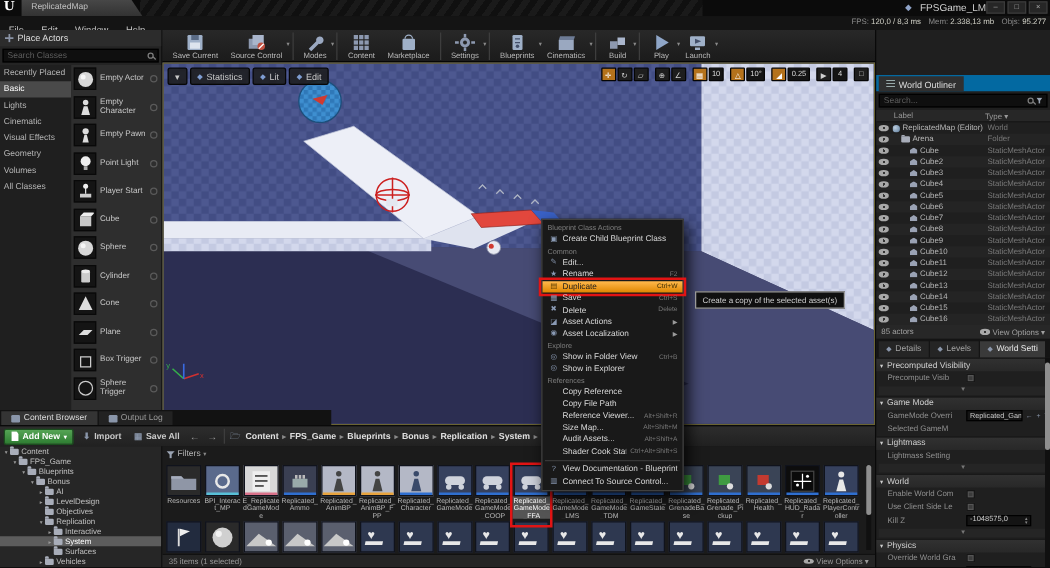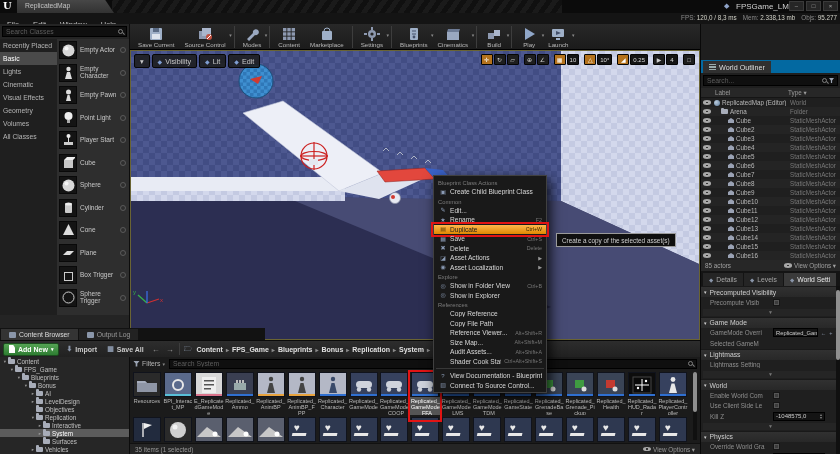--- a/index.html
+++ b/index.html
@@ -182,20 +182,24 @@
   </div>
 
   <div class="menubar"><span id="menu-items"><span class="menu-item">File</span><span class="menu-item">Edit</span><span class="menu-item">Window</span><span class="menu-item">Help</span></span></div>
   <div class="stats" id="stats">
       <span><span>FPS: </span><b>120,0 / 8,3 ms</b></span>
       <span><span>Mem: </span><b>2.338,13 mb</b></span>
       <span><span>Objs: </span><b>95.277</b></span>
     </div>
 
   <div class="left-panel">
+    <div class="pa-header">
+      <span class="pa-cross"></span>
+      <span>Place Actors</span>
+    </div>
     <div class="searchbox">
       <input readonly="" placeholder="Search Classes" style="">
       <span class="mag"></span>
     </div>
     <div class="pa-body">
       <div class="pa-cats" id="pa-cats">
           <div class="pa-cat">Recently Placed</div>
           <div class="pa-cat sel">Basic</div>
           <div class="pa-cat">Lights</div>
           <div class="pa-cat">Cinematic</div>
@@ -513,21 +517,21 @@
         <line x1="16" y1="252" x2="7" y2="244" stroke="#35b04a"></line>
         <line x1="16" y1="252" x2="16" y2="240" stroke="#3a6ae0"></line>
         <text x="29" y="251" font-size="6" fill="#d03030">x</text>
         <text x="2" y="243" font-size="6" fill="#35b04a">y</text>
       </g>
     </svg>
     <div class="vp-nav" id="vp-nav">
         <div class="vp-btn">▾</div>
         <div class="vp-btn">
           <span class="glyph">◆</span>
-          <span>Visibility</span>
+          <span>Statistics</span>
         </div>
         <div class="vp-btn">
           <span class="glyph">◆</span>
           <span>Lit</span>
         </div>
         <div class="vp-btn">
           <span class="glyph">◆</span>
           <span>Edit</span>
         </div>
       </div>
@@ -924,24 +928,20 @@
       </div>
     </div>
 
   <div class="cb-main">
     <div class="cb-filter">
       <div class="filters">
         <span class="funnel"></span>
         <span>Filters</span>
           <span style="font-size:5px;color:#888;">▾</span>
       </div>
-      <div class="searchbox">
-        <input readonly="" placeholder="Search System" style="">
-        <span class="mag"></span>
-      </div>
     </div>
     <div class="tiles" id="tiles">
         <div class="asset">
           <div class="a-thumb" style="background: rgb(42, 42, 42);">
             <svg width="22" height="16">
               <path d="M1 4 h8 l2 2 h10 v9 h-20 z" fill="#8f96a6"></path>
               <path d="M1 4 h8 l2 2 h-10 z" fill="#a6adbd"></path>
             </svg>
           </div>
           <div class="a-label">Resources</div>

